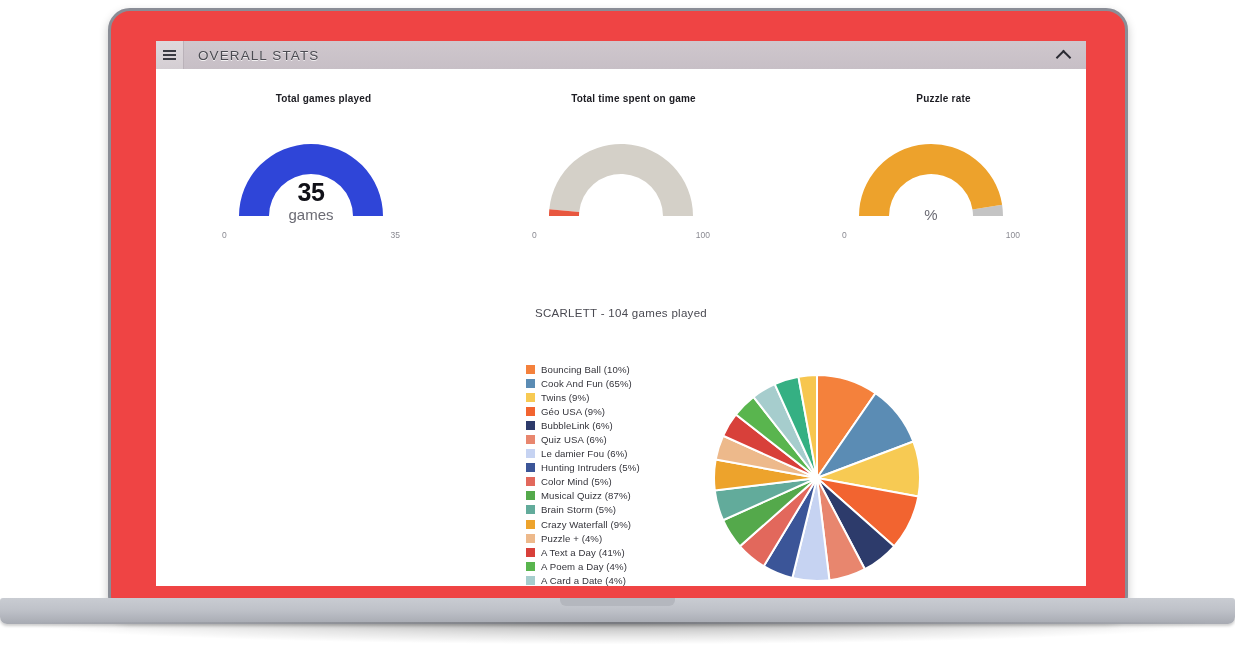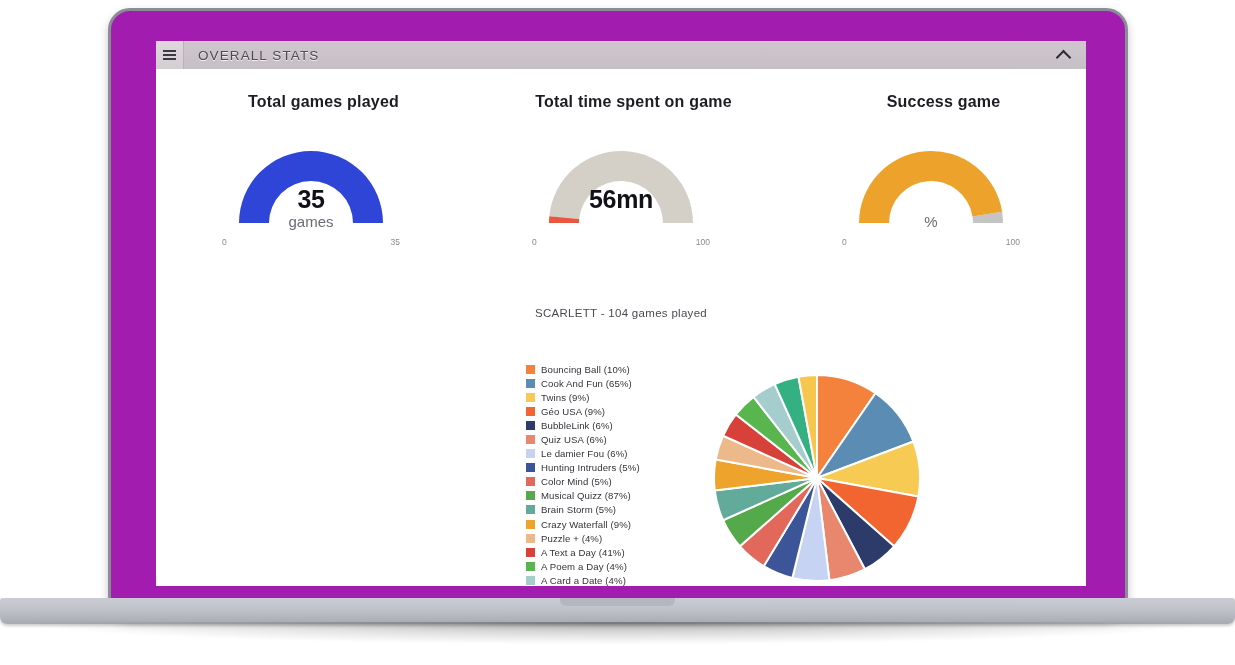--- a/index.html
+++ b/index.html
@@ -19,21 +19,21 @@
     background: #ffffff;
   }
 
   
   .laptop-screen {
     position: absolute;
     left: 108px;
     top: 8px;
     width: 1020px;
     height: 610px;
-    background: #a21caf;
+    background: #ef4444;
     border: 3px solid #8a8d96;
     border-radius: 22px;
     box-shadow: 0 4px 10px rgba(0,0,0,0.22);
   }
   .laptop-base {
     position: absolute;
     left: 0px;
     top: 598px;
     width: 1235px;
     height: 26px;
@@ -132,21 +132,21 @@
     width: 100%;
     display: flex;
   }
   .gauge-cell {
     flex: 1;
     display: flex;
     flex-direction: column;
     align-items: center;
   }
   .gauge-title {
-    font-size: 16px;
+    font-size: 10px;
     font-weight: bold;
     color: #1c1c22;
     letter-spacing: 0.2px;
     margin-bottom: 16px;
     margin-left: 25px;
   }
   .gauge-wrap { position: relative; width: 200px; height: 112px; }
   .gauge-svg { display: block; }
   .gauge-value {
     position: absolute;
@@ -269,29 +269,28 @@
                 <span class="tick tick-max">35</span>
               </div>
             </div>
             <div class="gauge-cell">
               <div class="gauge-title">Total time spent on game</div>
               <div class="gauge-wrap">
                 <svg class="gauge-svg" width="200" height="112">
                   <path d="M 28.319538548578237 89.22420144106698 A 72 72 0 0 1 172 95.99999999999999 L 142 95.99999999999999 A 42 42 0 0 0 58.18639748667064 92.0474508406224 Z" fill="#d4d0c8"></path>
                   <path d="M 28 96.00000000000001 A 72 72 0 0 1 28.319538548578237 89.22420144106698 L 58.18639748667064 92.0474508406224 A 42 42 0 0 0 58 96 Z" fill="#e8573f"></path>
                 </svg>
-                <div class="gauge-value">56mn</div>
               </div>
               <div class="gauge-ticks">
                 <span class="tick tick-min">0</span>
                 <span class="tick tick-max">100</span>
               </div>
             </div>
             <div class="gauge-cell">
-              <div class="gauge-title">Success game</div>
+              <div class="gauge-title">Puzzle rate</div>
               <div class="gauge-wrap">
                 <svg class="gauge-svg" width="200" height="112">
                   <path d="M 171.11356052284992 84.73671851710336 A 72 72 0 0 1 172 95.99999999999999 L 142 95.99999999999999 A 42 42 0 0 0 141.48291030499578 89.4297524683103 Z" fill="#c4c4c4"></path>
                   <path d="M 28 96.00000000000001 A 72 72 0 0 1 171.11356052284992 84.73671851710336 L 141.48291030499578 89.4297524683103 A 42 42 0 0 0 58 96 Z" fill="#eda22c"></path>
                 </svg>
                 <div class="gauge-unit">%</div>
               </div>
               <div class="gauge-ticks">
                 <span class="tick tick-min">0</span>
                 <span class="tick tick-max">100</span>

